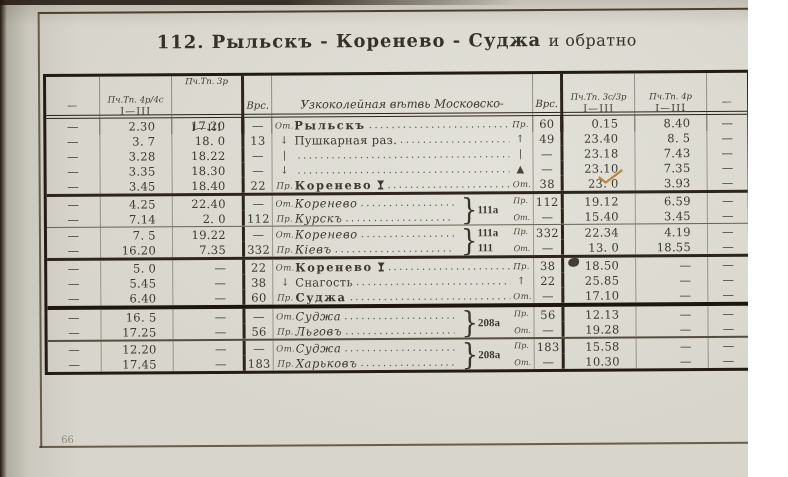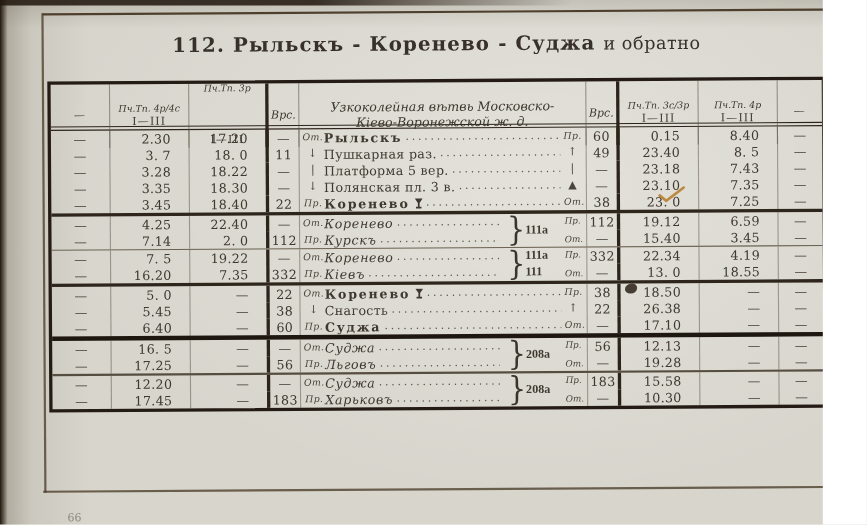--- a/index.html
+++ b/index.html
@@ -16,21 +16,21 @@
     background:linear-gradient(to right,#1f150c 55%,rgba(31,21,12,0));}
   .sheet{position:absolute;inset:0;transform:rotate(-0.35deg);}
   .rule{position:absolute;background:#4e3e2c;}
   .rule.top{left:40px;top:10px;width:716px;height:2px;}
   .rule.left{left:39px;top:10px;width:2px;height:436px;opacity:.8;}
   .rule.right{left:754px;top:10px;width:2px;height:436px;opacity:.7;}
   .rule.bottom{left:38px;top:444px;width:718px;height:2px;opacity:.8;}
   .title{position:absolute;top:30px;left:40px;width:716px;text-align:center;
     font-size:18px;font-weight:bold;letter-spacing:1px;color:#37312a;}
   .title .sfx{font-weight:normal;font-size:16px;letter-spacing:.5px;}
-  .pgnum{position:absolute;left:60px;top:464px;font-size:10px;color:#8f897c;}
+  .pgnum{position:absolute;left:60px;top:432px;font-size:10px;color:#8f897c;}
 
   .tbl{position:absolute;left:44px;top:72px;width:707px;border:3px solid #241c14;box-sizing:border-box;}
   .hdr,.row{display:grid;grid-template-columns:54px 72px 72px 28px 261px 30px 72px 72px 40px;}
   .hdr{height:38px;border-bottom:4px double #2c241a;}
   .hc{border-right:1px solid rgba(90,82,70,.55);display:flex;flex-direction:column;
       align-items:center;justify-content:center;box-sizing:border-box;}
   .hc .trn{font-size:8.5px;line-height:11px;white-space:nowrap;font-style:italic;}
   .hc .cls{font-size:10px;line-height:12px;letter-spacing:1px;}
   .hc.hv{font-style:italic;font-size:10px;}
   .hm{font-style:italic;font-size:11.5px;line-height:14px;text-align:center;}
@@ -99,21 +99,20 @@
         </div>
         <div class="hc thick">
           <span class="trn">Пч.Тп. 3р</span>
           <span class="cls">I—III</span>
         </div>
         <div class="hc hv">
           <span>Врс.</span>
         </div>
         <div class="hc">
           <span class="hm">Узкоколейная вѣтвь Московско-</span>
-          <span class="hm">Кіево-Воронежской ж. д.</span>
         </div>
         <div class="hc hv thick">
           <span>Врс.</span>
         </div>
         <div class="hc">
           <span class="trn">Пч.Тп. 3с/3р</span>
           <span class="cls">I—III</span>
         </div>
         <div class="hc">
           <span class="trn">Пч.Тп. 4р</span>
@@ -138,56 +137,54 @@
             </div>
             <div class="bc thick">60</div>
             <div class="bc tt">0.15</div>
             <div class="bc tt">8.40</div>
             <div class="bc last">—</div>
           </div>
           <div class="row">
             <div class="bc">—</div>
             <div class="bc tt">3. 7</div>
             <div class="bc tt thick">18. 0</div>
-            <div class="bc">11</div>
+            <div class="bc">13</div>
             <div class="bc st">
               <div class="pre icon">↓</div>
               <div class="nm plain">Пушкарная раз.</div>
               <div class="leader"></div>
               <div class="suf icon">↑</div>
             </div>
             <div class="bc thick">49</div>
             <div class="bc tt">23.40</div>
             <div class="bc tt">8. 5</div>
             <div class="bc last">—</div>
           </div>
           <div class="row">
             <div class="bc">—</div>
             <div class="bc tt">3.28</div>
             <div class="bc tt thick">18.22</div>
             <div class="bc">—</div>
             <div class="bc st">
               <div class="pre icon">|</div>
-              <div class="nm plain">Платформа 5 вер.</div>
               <div class="leader"></div>
               <div class="suf icon">|</div>
             </div>
             <div class="bc thick">—</div>
             <div class="bc tt">23.18</div>
             <div class="bc tt">7.43</div>
             <div class="bc last">—</div>
           </div>
           <div class="row">
             <div class="bc">—</div>
             <div class="bc tt">3.35</div>
             <div class="bc tt thick">18.30</div>
             <div class="bc">—</div>
             <div class="bc st">
               <div class="pre icon">↓</div>
-              <div class="nm plain">Полянская пл. 3 в.</div>
               <div class="leader"></div>
               <div class="suf icon">▲</div>
             </div>
             <div class="bc thick">—</div>
             <div class="bc tt">23.10</div>
             <div class="bc tt">7.35</div>
             <div class="bc last">—</div>
           </div>
           <div class="row">
             <div class="bc">—</div>
@@ -200,21 +197,21 @@
               <span class="buf">
                 <svg width="8" height="10" viewBox="0 0 8 10">
                   <path d="M0.5 0.5 h7 l-2.7 4 v3.4 h1.7 v1.6 h-5 v-1.6 h1.7 v-3.4 z" fill="#3e382f"></path>
                 </svg>
               </span>
               <div class="leader"></div>
               <div class="suf">От.</div>
             </div>
             <div class="bc thick">38</div>
             <div class="bc tt">23. 0</div>
-            <div class="bc tt">7.25</div>
+            <div class="bc tt">3.93</div>
             <div class="bc last">—</div>
           </div>
         </div>
       <div class="grp g2 has-brk">
           <div class="row">
             <div class="bc">—</div>
             <div class="bc tt">4.25</div>
             <div class="bc tt thick">22.40</div>
             <div class="bc">—</div>
             <div class="bc st">
@@ -323,21 +320,21 @@
             <div class="bc tt">5.45</div>
             <div class="bc tt thick">—</div>
             <div class="bc">38</div>
             <div class="bc st">
               <div class="pre icon">↓</div>
               <div class="nm plain">Снагость</div>
               <div class="leader"></div>
               <div class="suf icon">↑</div>
             </div>
             <div class="bc thick">22</div>
-            <div class="bc tt">26.38</div>
+            <div class="bc tt">25.85</div>
             <div class="bc tt">—</div>
             <div class="bc last">—</div>
           </div>
           <div class="row">
             <div class="bc">—</div>
             <div class="bc tt">6.40</div>
             <div class="bc tt thick">—</div>
             <div class="bc">60</div>
             <div class="bc st">
               <div class="pre">Пр.</div>

